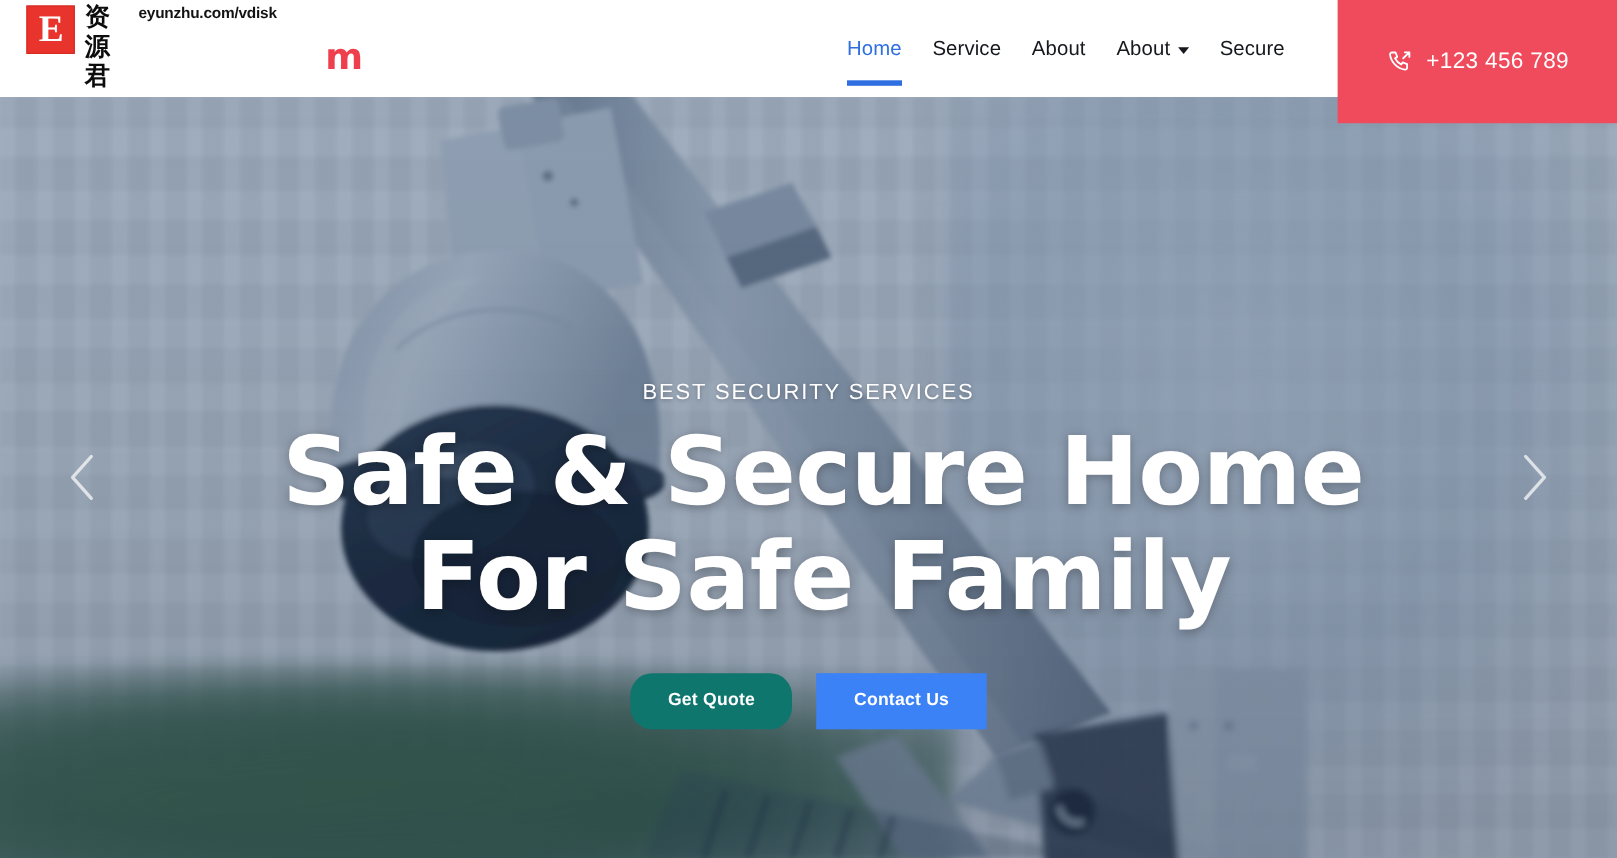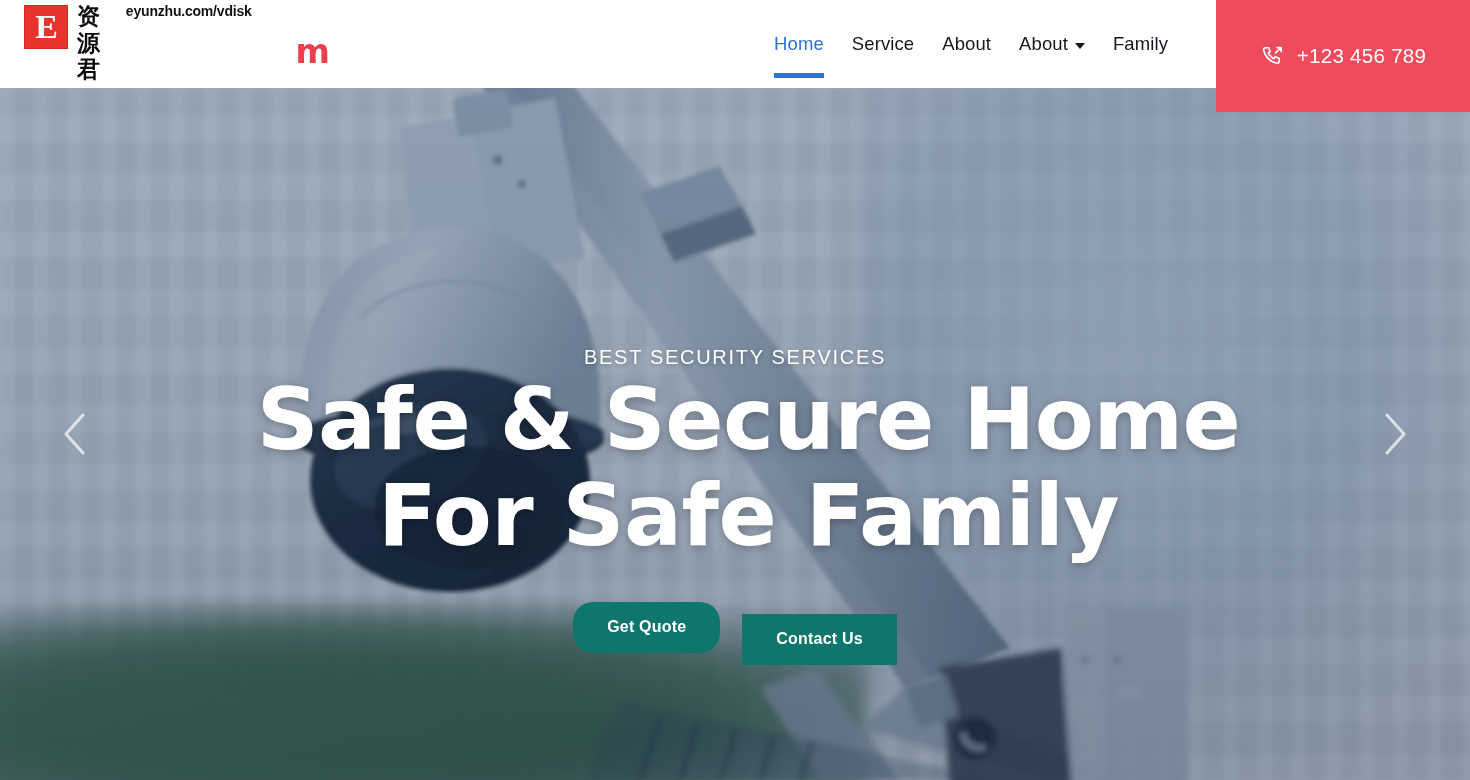--- a/index.html
+++ b/index.html
@@ -134,21 +134,21 @@
     align-items:center; justify-content:flex-start;
     padding-top:258px;
     z-index:10;
   }
   .hero-sub {
     color:#ffffff;
     font-size:20px;
     letter-spacing:1.7px;
     font-weight:400;
     text-shadow:0 1px 4px rgba(0,0,0,0.30);
-    margin-bottom:2px;
+    margin-bottom:12px;
   }
   .hero-title {
     color:#ffffff;
     font-size:86px;
     line-height:1.12;
     font-weight:bold;
     text-align:center;
     letter-spacing:-0.5px;
     text-shadow:0 2px 10px rgba(0,0,0,0.28);
     font-family:"DejaVu Sans", sans-serif;
@@ -164,21 +164,21 @@
     font-family:"Liberation Sans", sans-serif;
     font-size:16px; font-weight:bold;
     color:#ffffff;
     letter-spacing:0.2px;
     padding:0 34px;
     height:51px;
     display:flex; align-items:center; justify-content:center;
     white-space:nowrap;
   }
   .btn-primary { background:#0f766e;border-radius:20px; }
-  .btn-secondary { background:#0f766e;margin-top:12px; }
+  .btn-secondary { background:#3b82f6; }
 
   
   .slide-arrow {
     position:absolute;
     top:50%; transform:translateY(-50%);
     width:54px; height:54px;
     display:flex; align-items:center; justify-content:center;
     cursor:pointer; z-index:20;
     opacity:0.78;
   }
@@ -252,21 +252,21 @@
         <span>Service</span>
       </a>
       <a class="nav-item" href="#">
         <span>About</span>
       </a>
       <a class="nav-item" href="#">
         <span>About</span>
         <i class="caret"></i>
       </a>
       <a class="nav-item" href="#">
-        <span>Family</span>
+        <span>Secure</span>
       </a>
     </nav>
 
     <div class="phone-panel">
       <svg class="phone-icon" viewBox="0 0 24 24" fill="none">
         <path d="M5.2 3.6h3.1l1.5 3.8-1.9 1.3a12.5 12.5 0 0 0 5.4 5.4l1.3-1.9 3.8 1.5v3.1a1.7 1.7 0 0 1-1.8 1.7A15.6 15.6 0 0 1 3.5 5.4a1.7 1.7 0 0 1 1.7-1.8z" stroke="#ffffff" stroke-width="1.6" stroke-linejoin="round" stroke-linecap="round"></path>
         <path d="M15 8.6 20.3 3.4M20.4 3.4h-4M20.4 3.4v4" stroke="#ffffff" stroke-width="1.6" stroke-linecap="round" stroke-linejoin="round"></path>
       </svg>
       <span class="phone-num">+123 456 789</span>
     </div>

